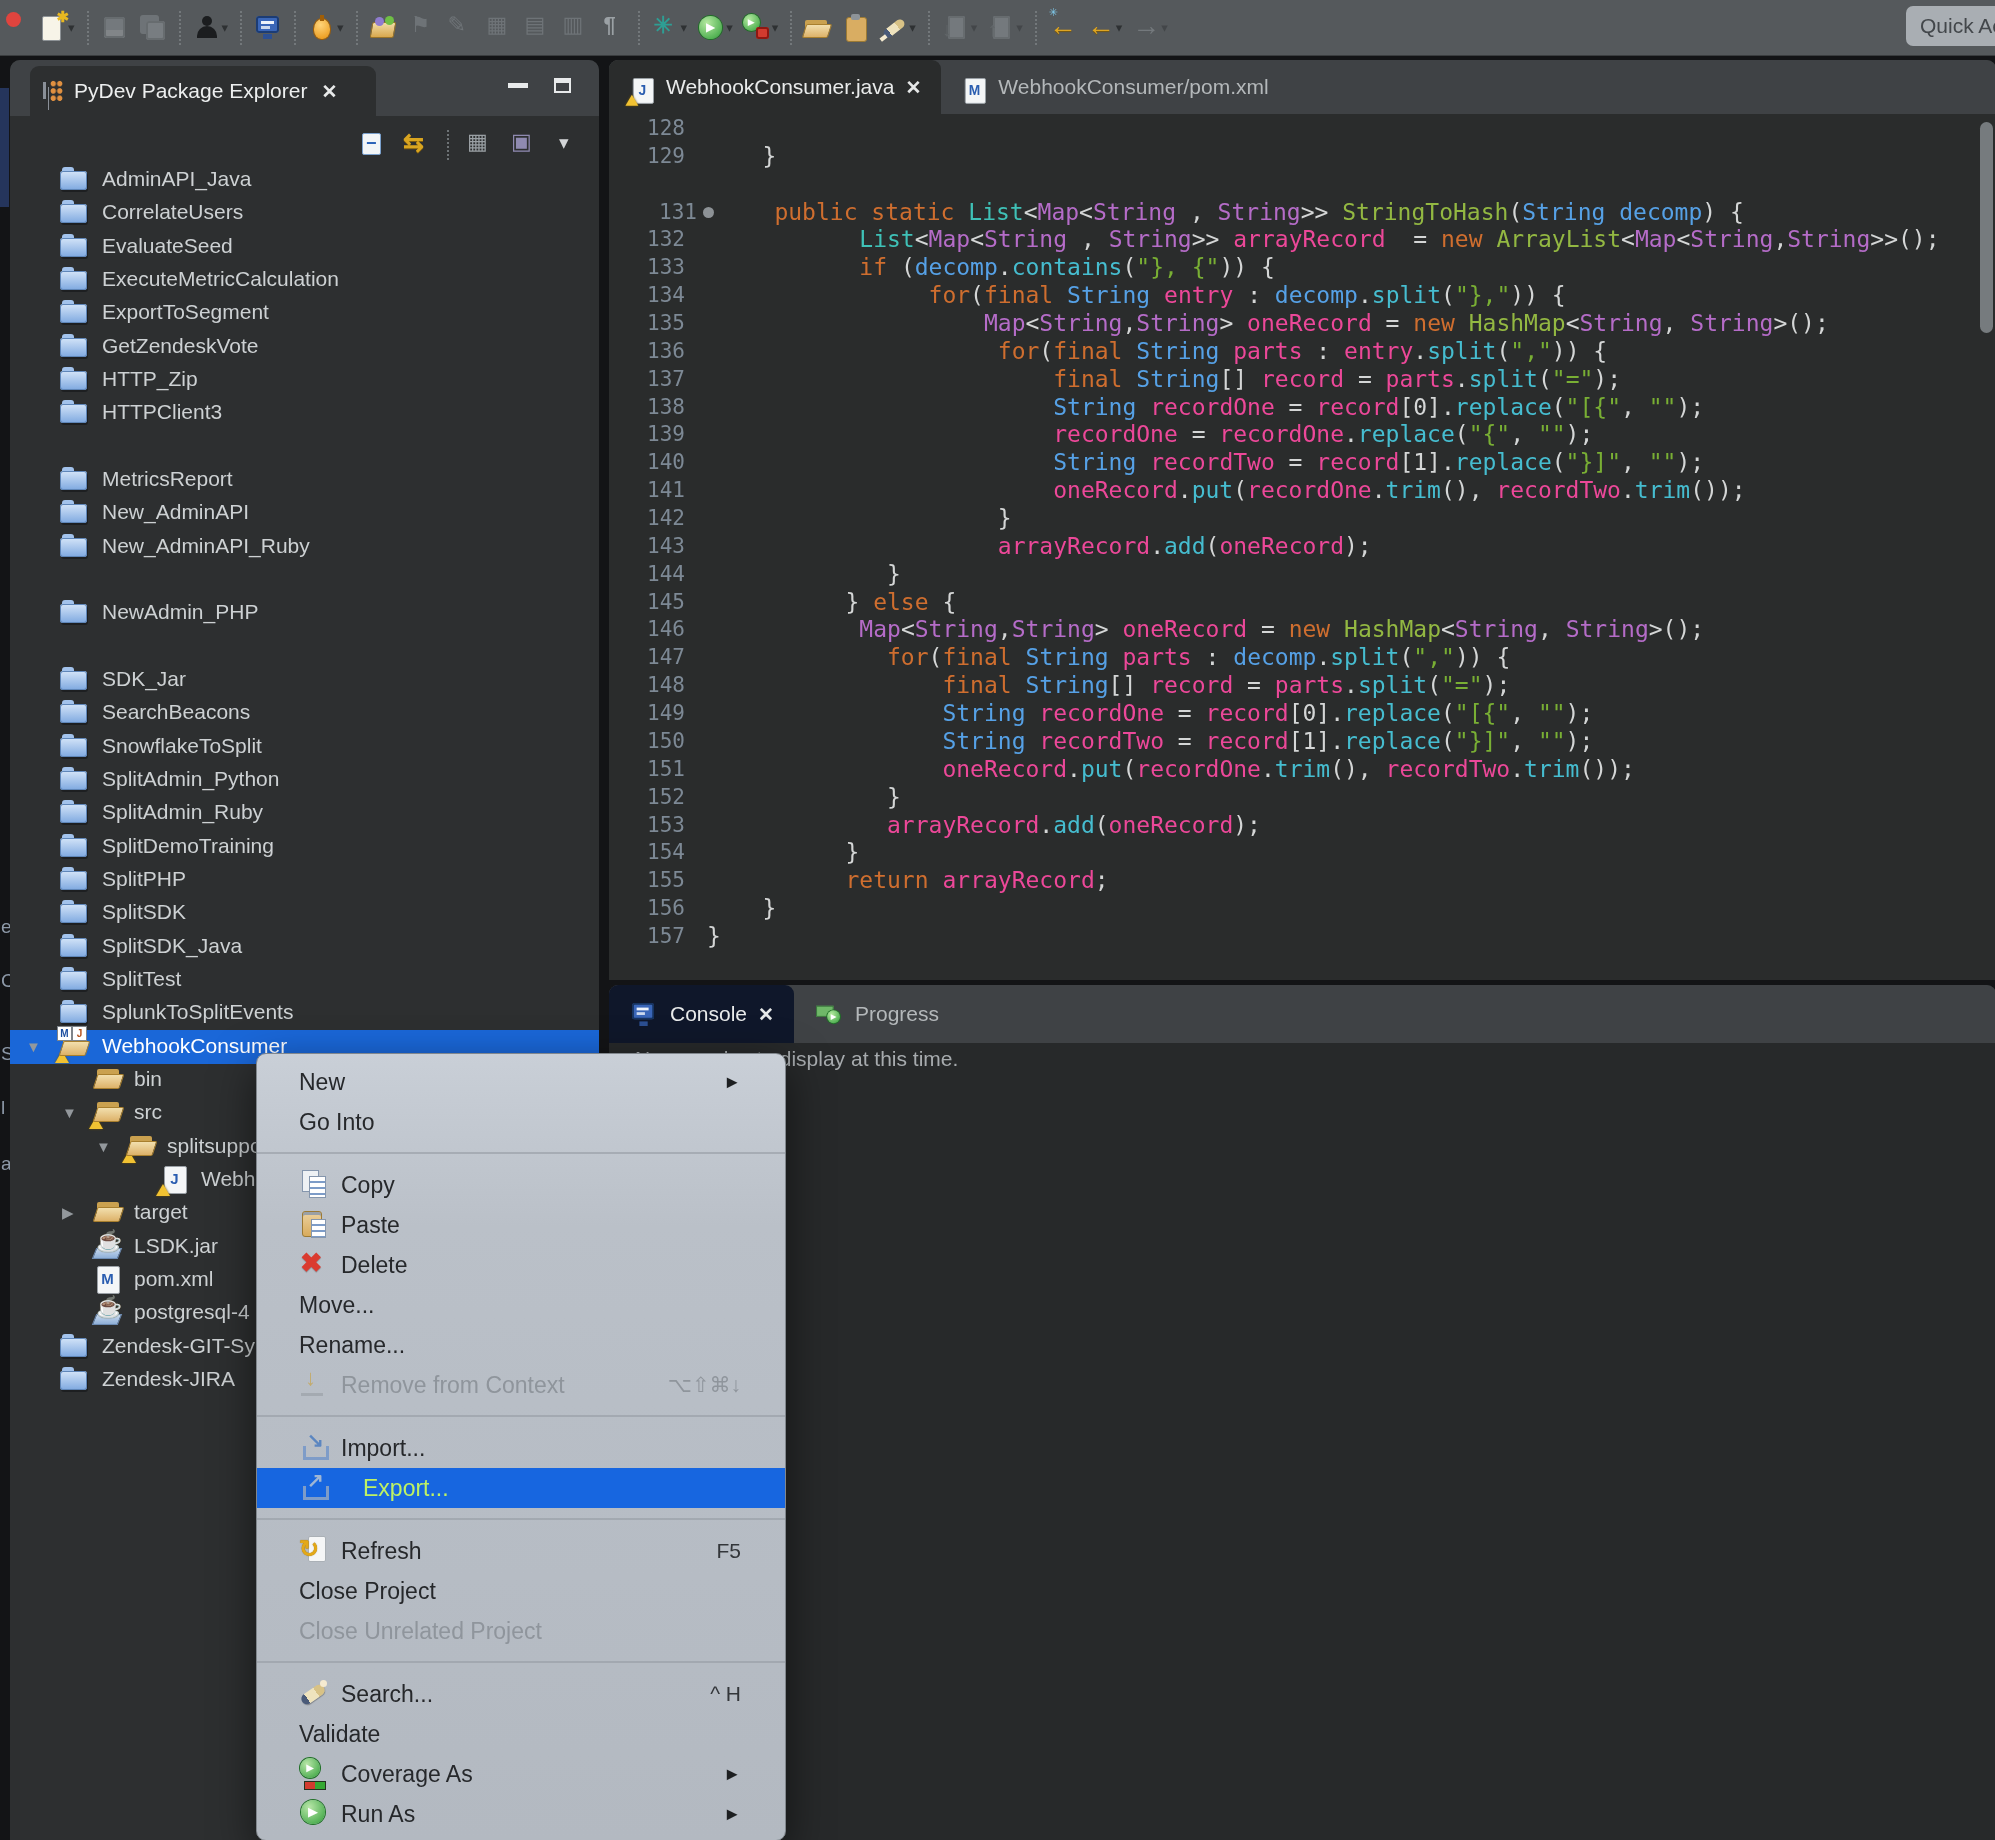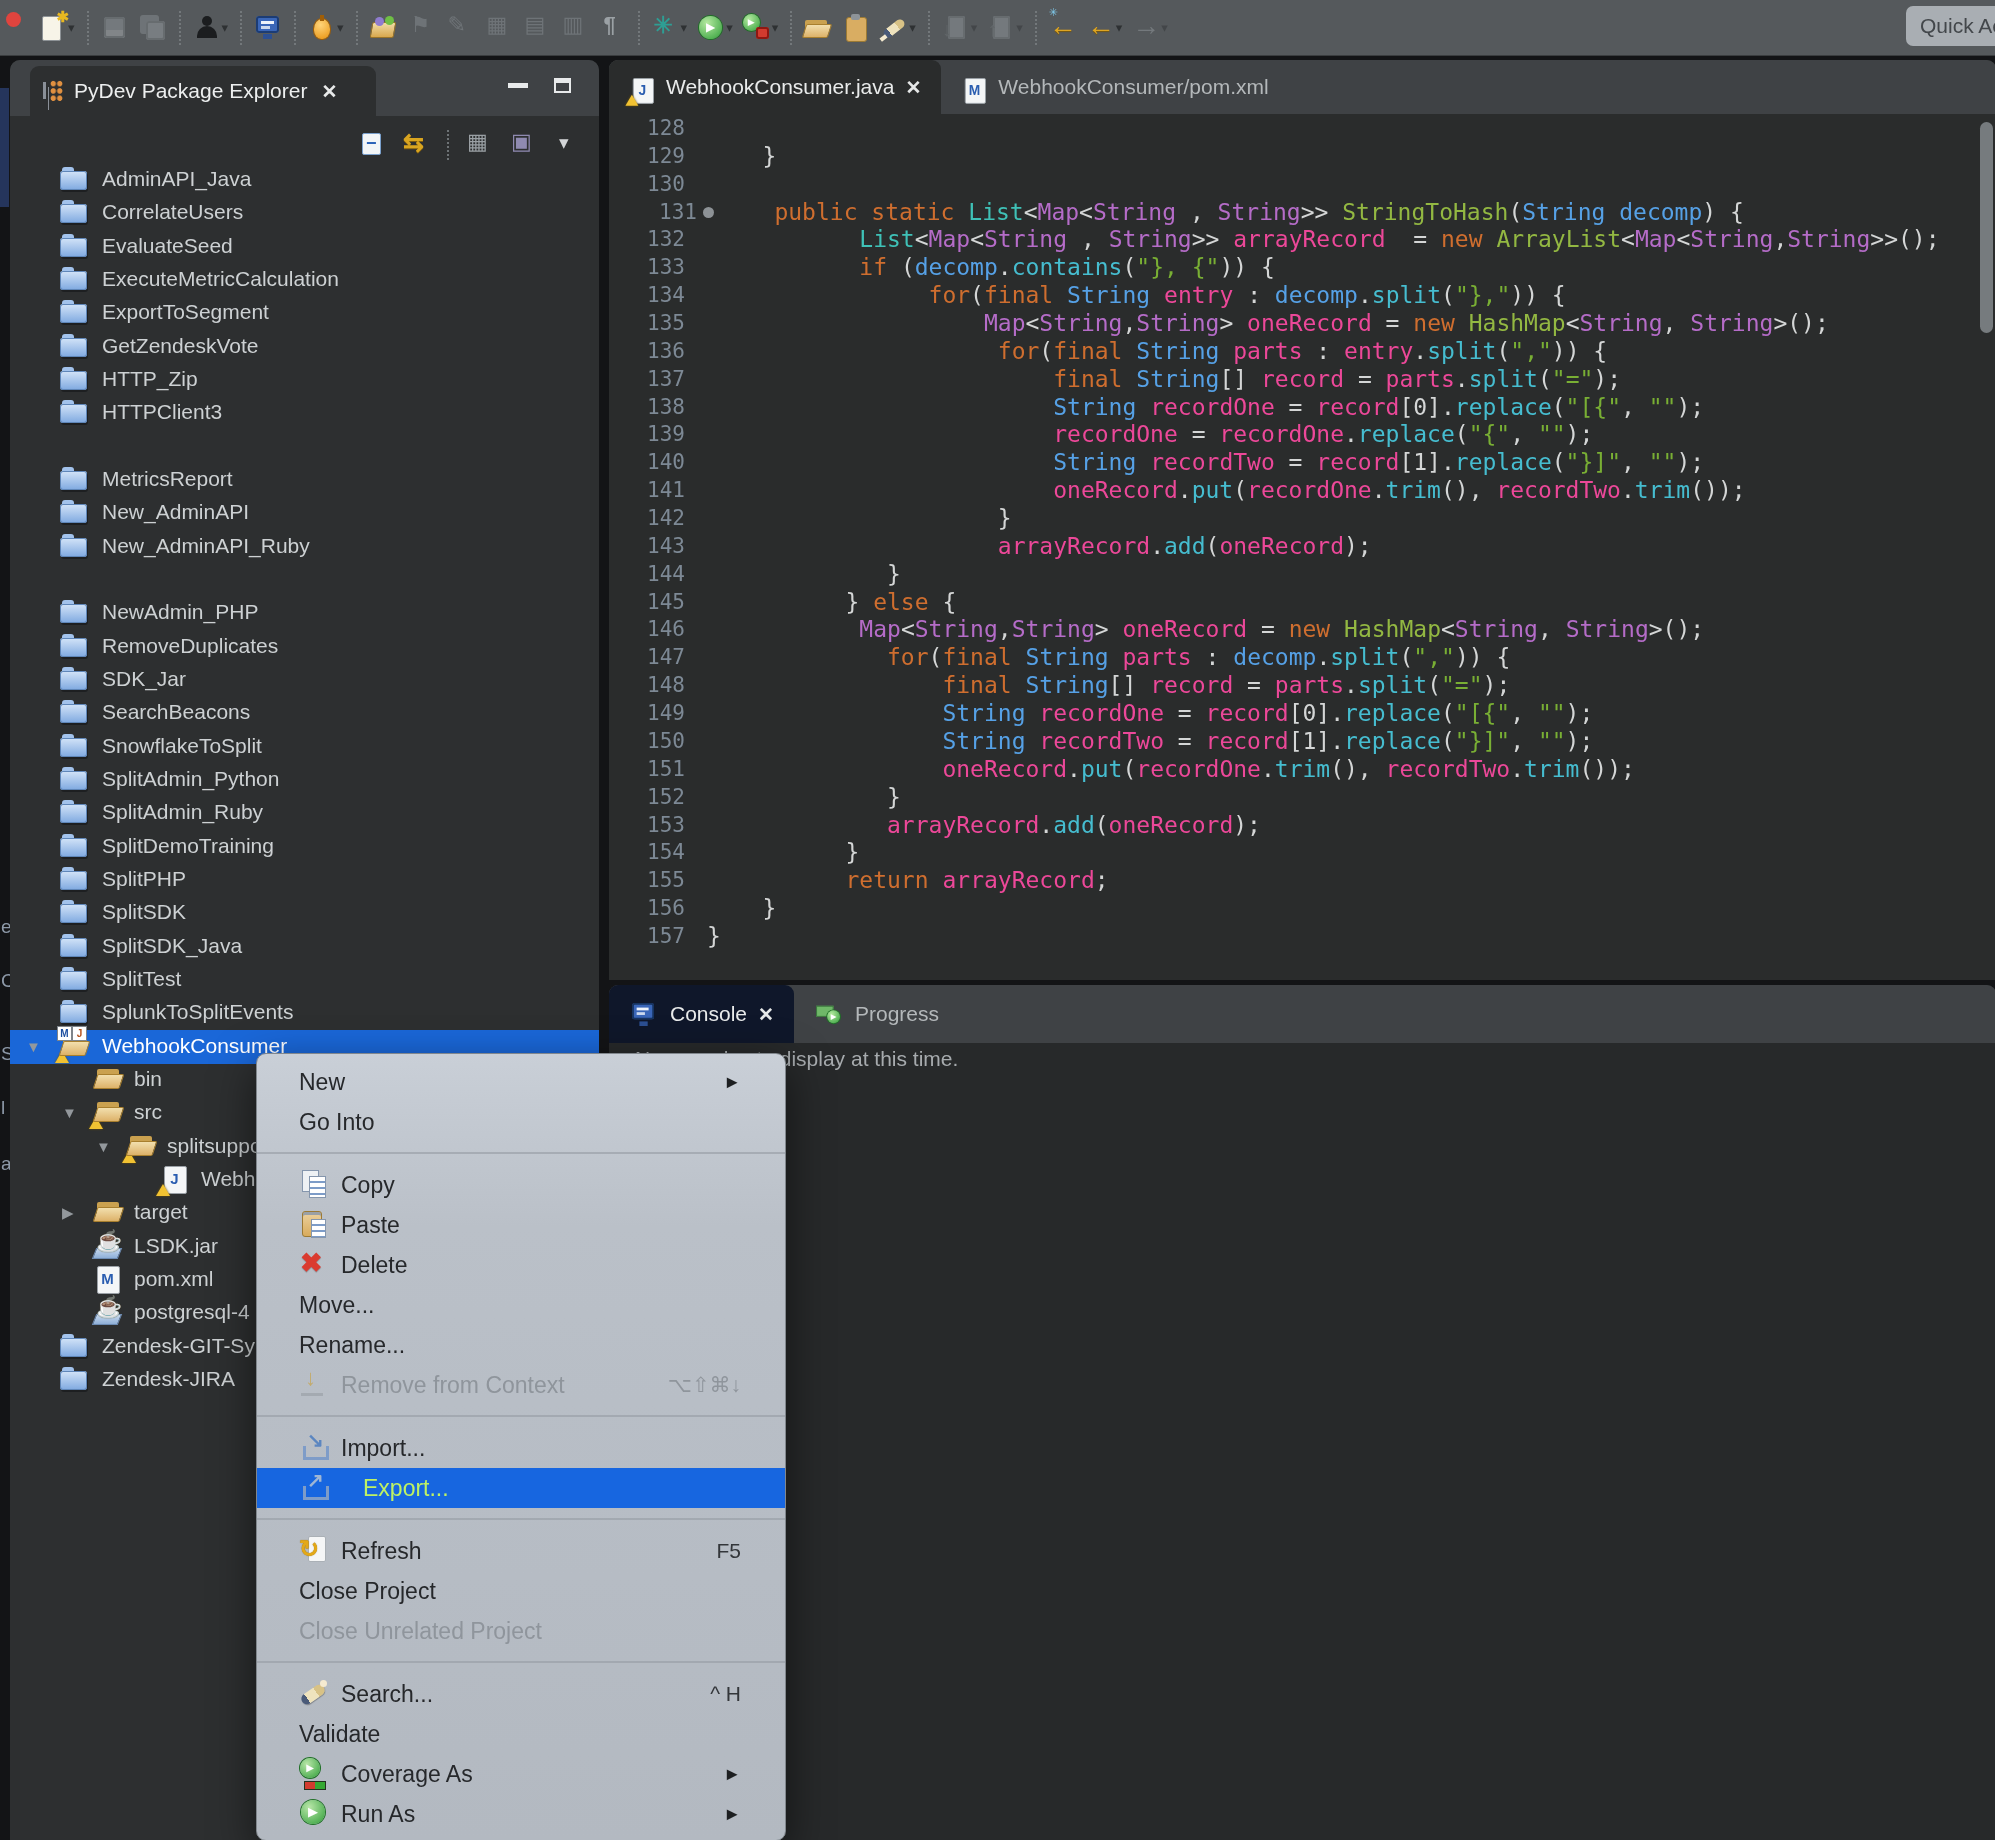--- a/index.html
+++ b/index.html
@@ -357,24 +357,20 @@
           <span class="label" style="left: 92px;">New_AdminAPI</span>
         </div>
         <div class="tree-row" style="top: 367px;">
           <span class="tico ti-proj" style="left: 50px;"></span>
           <span class="label" style="left: 92px;">New_AdminAPI_Ruby</span>
         </div>
         <div class="tree-row" style="top: 433px;">
           <span class="tico ti-proj" style="left: 50px;"></span>
           <span class="label" style="left: 92px;">NewAdmin_PHP</span>
         </div>
-        <div class="tree-row" style="top: 467px;">
-          <span class="tico ti-proj" style="left: 50px;"></span>
-          <span class="label" style="left: 92px;">RemoveDuplicates</span>
-        </div>
         <div class="tree-row" style="top: 500px;">
           <span class="tico ti-proj" style="left: 50px;"></span>
           <span class="label" style="left: 92px;">SDK_Jar</span>
         </div>
         <div class="tree-row" style="top: 533px;">
           <span class="tico ti-proj" style="left: 50px;"></span>
           <span class="label" style="left: 92px;">SearchBeacons</span>
         </div>
         <div class="tree-row" style="top: 600px;">
           <span class="tico ti-proj" style="left: 50px;"></span>
@@ -496,24 +492,20 @@
     <div class="code-area" id="code-area">
       <div class="scroll-thumb"></div>
     <div class="code-line" style="top: 0px;">
           <span class="lnum">128</span>
           <span class="ltext"></span>
         </div>
         <div class="code-line" style="top: 28px;">
           <span class="lnum">129</span>
           <span class="ltext"><span class="tok-p">    }</span></span>
         </div>
-        <div class="code-line" style="top: 56px;">
-          <span class="lnum">130</span>
-          <span class="ltext"></span>
-        </div>
         <div class="code-line" style="top: 84px; margin-left: 12px;">
           <span class="lnum">131</span>
           <span class="lmark"></span>
           <span class="ltext"><span class="tok-p">    </span><span class="tok-k">public</span><span class="tok-p"> </span><span class="tok-k">static</span><span class="tok-p"> </span><span class="tok-t">List</span><span class="tok-p">&lt;</span><span class="tok-u">Map</span><span class="tok-p">&lt;</span><span class="tok-u">String</span><span class="tok-p"> , </span><span class="tok-u">String</span><span class="tok-p">&gt;&gt; </span><span class="tok-g">StringToHash</span><span class="tok-p">(</span><span class="tok-b">String</span><span class="tok-p"> </span><span class="tok-b">decomp</span><span class="tok-p">) {</span></span>
         </div>
         <div class="code-line" style="top: 111px;">
           <span class="lnum">132</span>
           <span class="ltext"><span class="tok-p">           </span><span class="tok-t">List</span><span class="tok-p">&lt;</span><span class="tok-u">Map</span><span class="tok-p">&lt;</span><span class="tok-u">String</span><span class="tok-p"> , </span><span class="tok-u">String</span><span class="tok-p">&gt;&gt; </span><span class="tok-v">arrayRecord</span><span class="tok-p">  = </span><span class="tok-k">new</span><span class="tok-p"> </span><span class="tok-g">ArrayList</span><span class="tok-p">&lt;</span><span class="tok-u">Map</span><span class="tok-p">&lt;</span><span class="tok-u">String</span><span class="tok-p">,</span><span class="tok-u">String</span><span class="tok-p">&gt;&gt;();</span></span>
         </div>
         <div class="code-line" style="top: 139px;">

